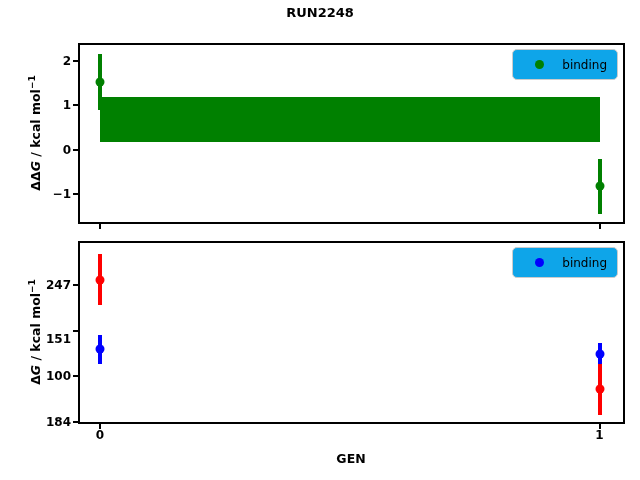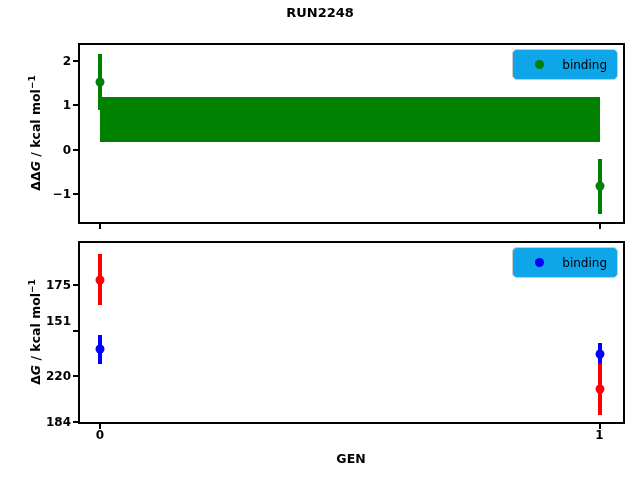--- a/index.html
+++ b/index.html
@@ -90,25 +90,25 @@
   <div class="axes" id="ax-bottom">
     <div class="legend">
       <div class="legend-row">
         <span class="legend-marker">
             <span class="dot" style="background: rgb(0, 0, 255);"></span>
           </span>
         <span class="legend-label">binding</span>
       </div>
     </div>
   <div class="tick ytick" style="top: 41.3588px;"></div>
-      <div class="yticklabel" style="left: -9px; top: 42.3588px;">175</div>
+      <div class="yticklabel" style="left: -9px; top: 42.3588px;">247</div>
       <div class="tick ytick" style="top: 86.9059px;"></div>
-      <div class="yticklabel" style="left: -9px; top: 78px; text-align: right;">151</div>
+      <div class="yticklabel" style="left: -9px; top: 96px; text-align: right;">151</div>
       <div class="tick ytick" style="top: 132.453px;"></div>
-      <div class="yticklabel" style="left: -9px; top: 133.453px;">220</div>
+      <div class="yticklabel" style="left: -9px; top: 133.453px;">100</div>
       <div class="tick ytick" style="top: 178px;"></div>
       <div class="yticklabel" style="left: -9px; top: 179px;">184</div>
       <div class="tick xtick" style="left: 18.9816px;"></div>
       <div class="xticklabel" style="left: 19.9816px; top: 185px;">0</div>
       <div class="tick xtick" style="left: 518.522px;"></div>
       <div class="xticklabel" style="left: 519.522px; top: 185px;">1</div>
       <div class="errbar" style="left: 19.9816px; top: 91.5496px; height: 29.1501px; background: rgb(0, 0, 255);"></div>
       <div class="marker" style="left: 19.9816px; top: 106.125px; background: rgb(0, 0, 255);"></div>
       <div class="errbar" style="left: 519.522px; top: 99.7481px; height: 21.8626px; background: rgb(0, 0, 255);"></div>
       <div class="marker" style="left: 519.522px; top: 110.679px; background: rgb(0, 0, 255);"></div>

